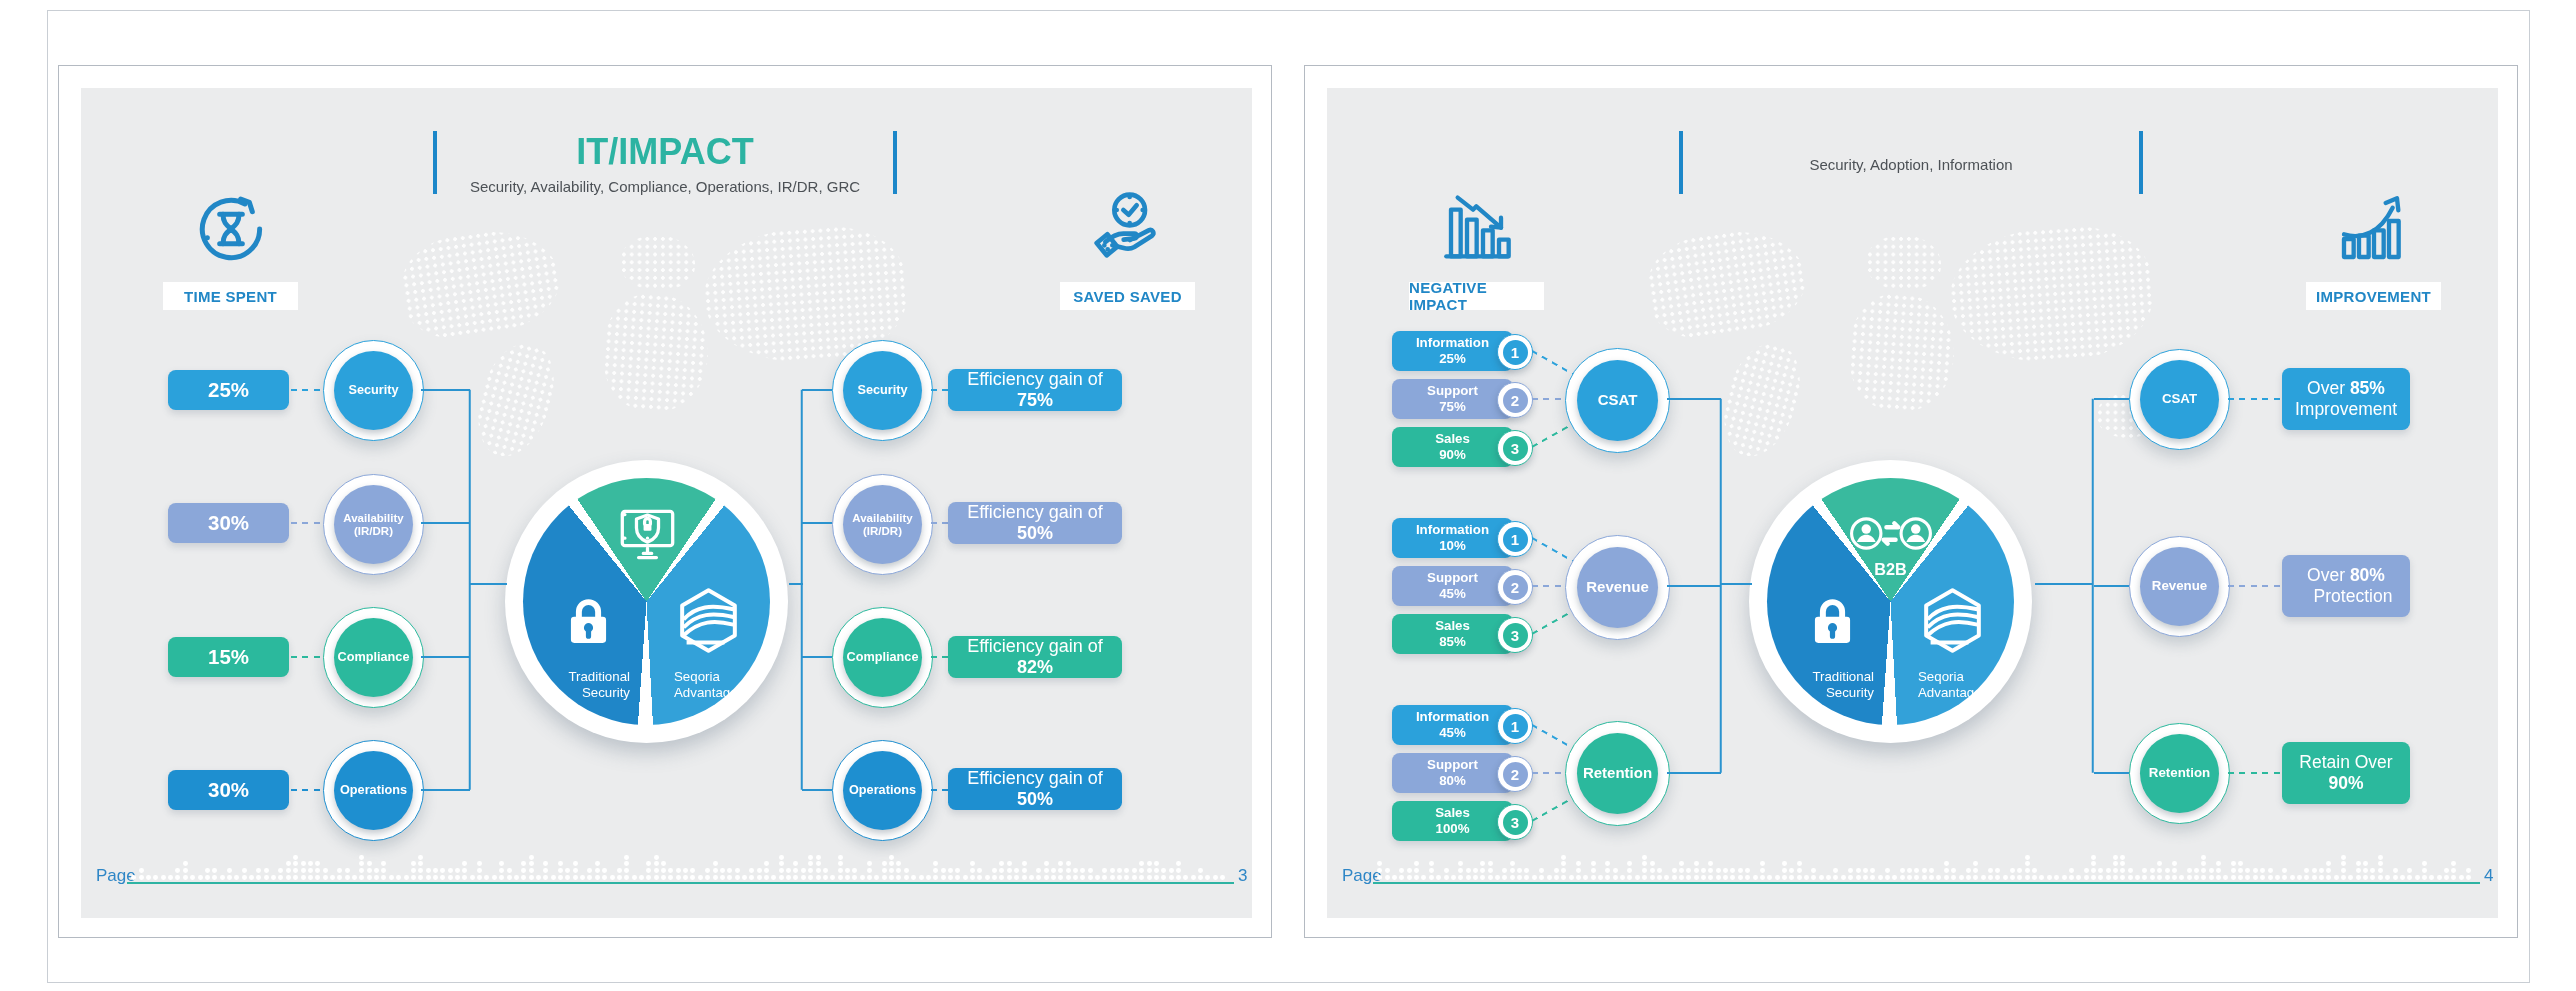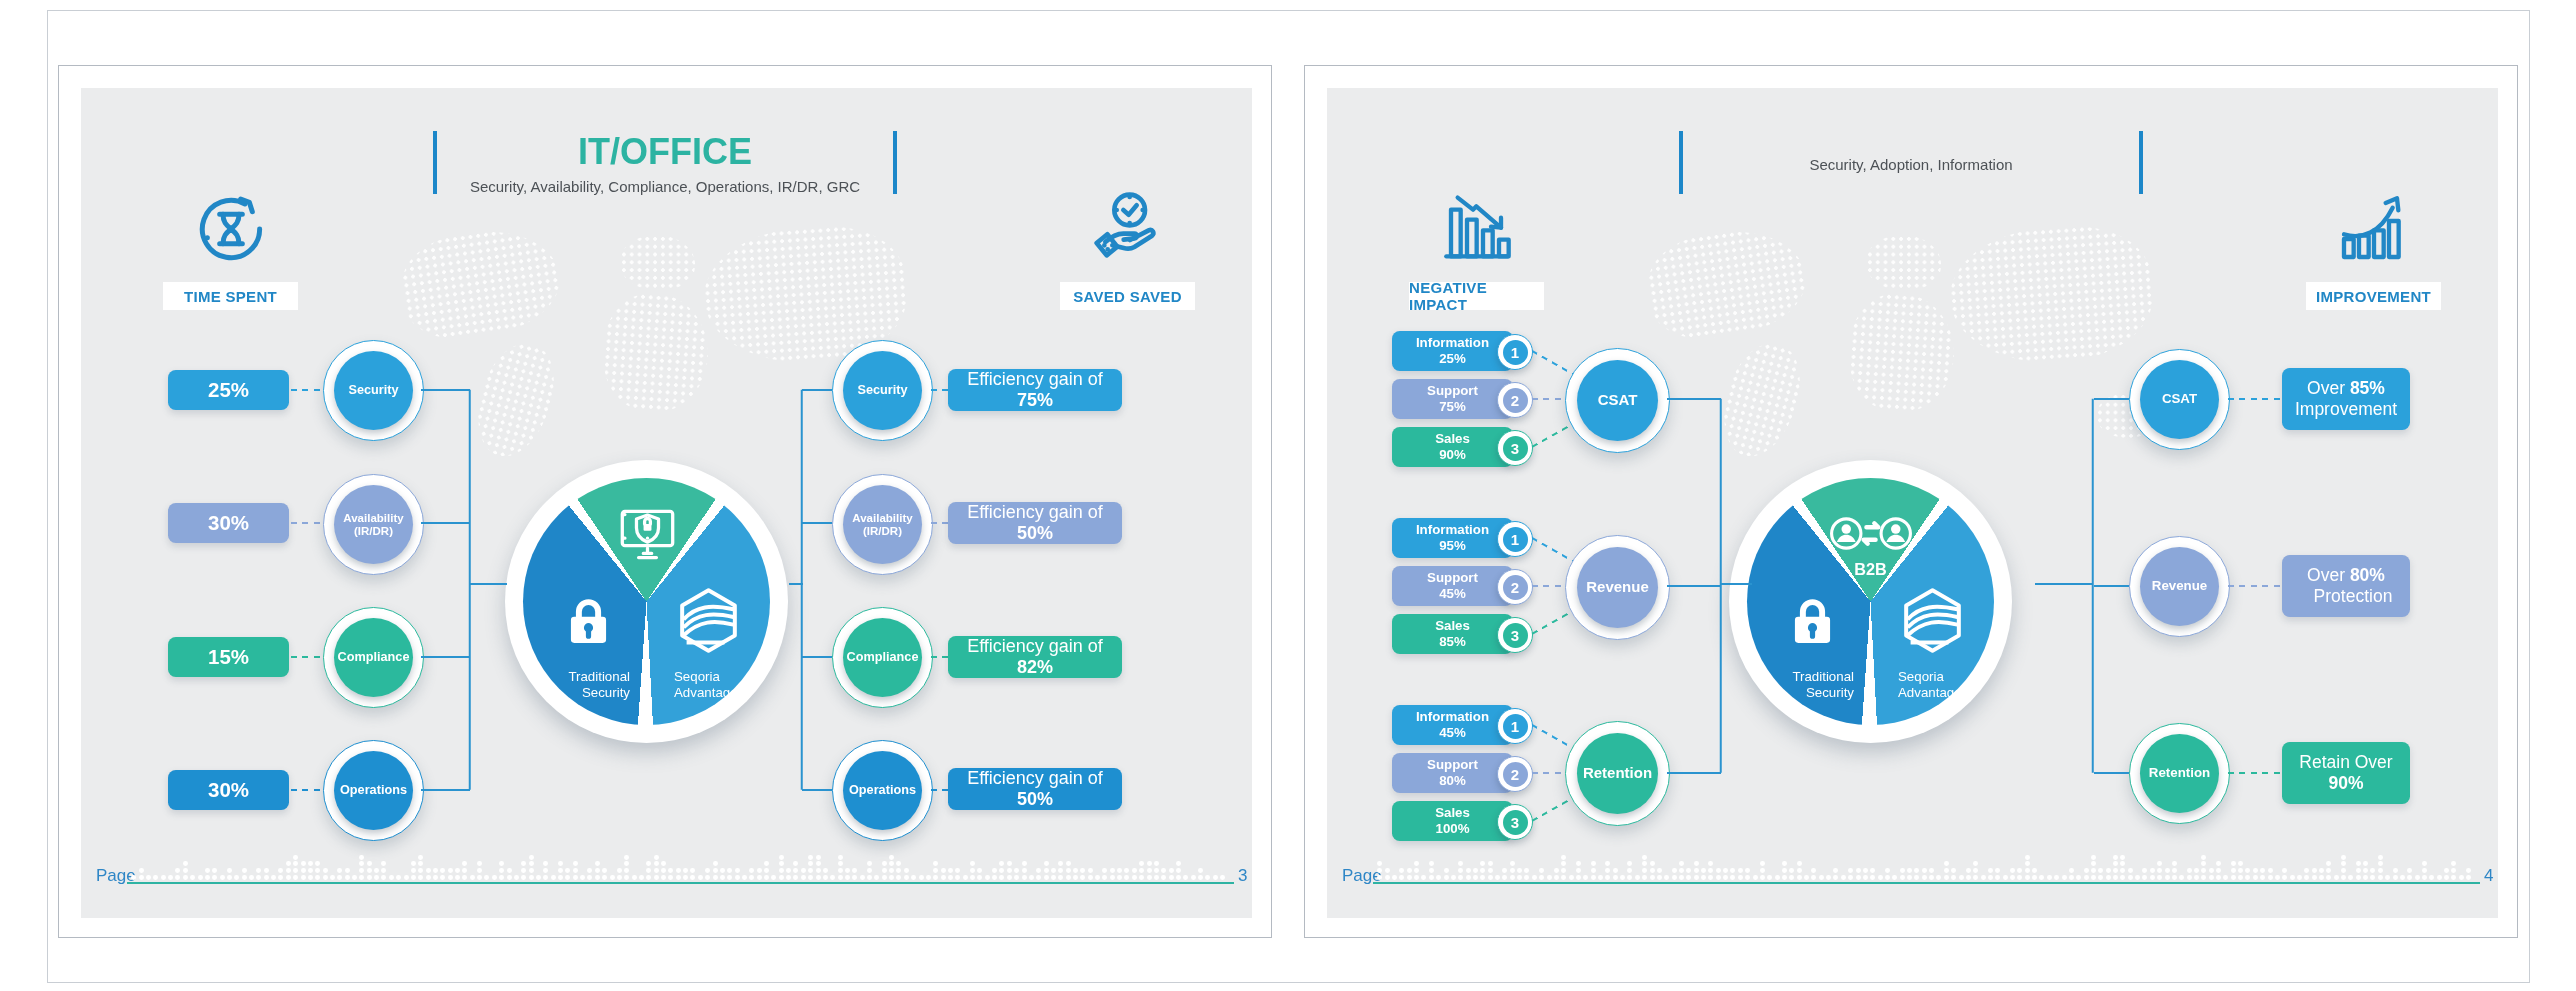--- a/index.html
+++ b/index.html
@@ -40,21 +40,21 @@
     <div class="panel" style="background: rgb(235, 236, 237);"></div>
     <div class="map-blob" style="left: 344px; top: 166px; width: 157px; height: 103px; border-radius: 48% 60% 55% 42%; transform: rotate(-8deg);"></div>
     <div class="map-blob" style="left: 422px; top: 277px; width: 69px; height: 115px; border-radius: 55% 45% 60% 50%; transform: rotate(14deg);"></div>
     <div class="map-blob" style="left: 561px; top: 169px; width: 75px; height: 55px; border-radius: 50% 55% 45% 50%; transform: rotate(0deg);"></div>
     <div class="map-blob" style="left: 545px; top: 228px; width: 104px; height: 118px; border-radius: 45% 55% 52% 48%; transform: rotate(4deg);"></div>
     <div class="map-blob" style="left: 645px; top: 162px; width: 202px; height: 134px; border-radius: 55% 45% 50% 58%; transform: rotate(-4deg);"></div>
     <div class="map-blob" style="left: 791px; top: 327px; width: 63px; height: 45px; border-radius: 50%; transform: rotate(0deg);"></div>
     <div class="hdr">
       <div class="hdr-bar" style="background: rgb(28, 135, 201);"></div>
       <div class="hdr-mid">
-        <div class="hdr-title" style="color: rgb(44, 179, 162);">IT/OFFICE</div>
+        <div class="hdr-title" style="color: rgb(44, 179, 162);">IT/IMPACT</div>
         <div class="hdr-sub" style="color: rgb(76, 81, 86);">Security, Availability, Compliance, Operations, IR/DR, GRC</div>
       </div>
       <div class="hdr-bar" style="background: rgb(28, 135, 201);"></div>
     </div>
     <div class="abs" style="left: 132px; top: 121px; width: 80px; height: 84px; color: rgb(33, 135, 198);">
       <svg viewBox="0 0 24 24" width="100%" height="100%" fill="none" stroke="currentColor" stroke-width="1.5" stroke-linecap="round" stroke-linejoin="round">
         <path d="M20.6 12a8.6 8.6 0 1 1-4.4-7.5"></path>
         <path d="M14.9 3l2.6 1 .9 2.8"></path>
         <path d="M4.9 14.6h.01"></path>
         <path d="M8.6 7.6h6.8M8.6 16.4h6.8"></path>
@@ -518,21 +518,21 @@
       <svg viewBox="0 0 24 24" width="100%" height="100%" fill="none" stroke="currentColor" stroke-width="1.3" stroke-linecap="round" stroke-linejoin="round">
         <rect x="3" y="15" width="2.9" height="5.4"></rect>
         <rect x="7.5" y="14" width="2.9" height="6.4"></rect>
         <rect x="12" y="12.4" width="2.9" height="8"></rect>
         <rect x="16.5" y="9.6" width="2.9" height="10.8"></rect>
         <path d="M3 13.6c5.4 1.6 10.8-.4 14.6-8"></path>
         <path d="M15.5 4.2l3.4-1.4.4 3.6"></path>
       </svg>
     </div>
     <div class="corner-label" style="left: 1001px; top: 216px; width: 135px; color: rgb(33, 135, 198);">IMPROVEMENT</div>
-    <div class="pie-wrap" style="left: 424px; top: 394px;">
+    <div class="pie-wrap" style="left: 444px; top: 394px;">
       <div class="pie" style="background: conic-gradient(from -34deg, rgb(57, 186, 158) 0deg, rgb(57, 186, 158) 68deg, rgb(255, 255, 255) 68deg, rgb(255, 255, 255) 73deg, rgb(51, 161, 217) 73deg, rgb(51, 161, 217) 211deg, rgb(255, 255, 255) 211deg, rgb(255, 255, 255) 218deg, rgb(31, 134, 200) 218deg, rgb(31, 134, 200) 355deg, rgb(255, 255, 255) 355deg, rgb(255, 255, 255) 360deg);">
         <div class="abs" style="left: 80px; top: 33px; width: 88px; height: 45px; color: rgb(255, 255, 255);">
           <svg viewBox="0 0 48 24" width="100%" height="100%" fill="none" stroke="currentColor" stroke-width="1.7" stroke-linecap="round" stroke-linejoin="round">
             <circle cx="10.5" cy="12" r="8"></circle>
             <circle cx="37.5" cy="12" r="8"></circle>
             <circle cx="10.5" cy="9.6" r="2.6" fill="currentColor" stroke="none"></circle>
             <path d="M5.4 16.6c1-2.6 2.9-3.9 5.1-3.9s4.1 1.3 5.1 3.9" fill="currentColor" stroke="none"></path>
             <circle cx="37.5" cy="9.6" r="2.6" fill="currentColor" stroke="none"></circle>
             <path d="M32.4 16.6c1-2.6 2.9-3.9 5.1-3.9s4.1 1.3 5.1 3.9" fill="currentColor" stroke="none"></path>
             <path d="M21.5 8.6h6.5l-2.2-2.2M26.5 15.4H20l2.2 2.2" stroke-width="2.4"></path>
@@ -587,21 +587,21 @@
     <div class="num-badge" style="left: 192px; top: 364px; width: 34px; height: 34px; border: 1.2px solid rgb(43, 185, 157);">
       <div class="num-in" style="width: 25px; height: 25px; background: rgb(43, 185, 157);">3</div>
     </div>
     <div class="ln" style="left: 227px; top: 380px; width: 49px; height: 1.8px; transform: rotate(-29.3961deg); background-image: repeating-linear-gradient(90deg, rgb(43, 185, 157) 0px, rgb(43, 185, 157) 6px, transparent 6px, transparent 11.5px);"></div>
     <div class="node" style="left: 260px; top: 282px; width: 103px; height: 103px; border: 1.2px solid rgb(43, 161, 219);">
       <div class="node-in" style="width: 77px; height: 77px; background: rgb(43, 161, 219); font-size: 15px; line-height: 1.12; padding: 2.4px;">CSAT</div>
     </div>
     <div class="ln" style="left: 362px; top: 332px; width: 54px; height: 1.5px; transform: rotate(0deg); background: rgb(42, 147, 207);"></div>
     <div class="pill" style="left: 87px; top: 452px; width: 121px; height: 40px; background: rgb(43, 161, 219); font-size: 13.3px; font-weight: 700; line-height: 1.2;">
       <div>Information</div>
-      <div>95%</div>
+      <div>10%</div>
     </div>
     <div class="num-badge" style="left: 192px; top: 455px; width: 34px; height: 34px; border: 1.2px solid rgb(43, 161, 219);">
       <div class="num-in" style="width: 25px; height: 25px; background: rgb(43, 161, 219);">1</div>
     </div>
     <div class="ln" style="left: 227px; top: 471px; width: 49px; height: 1.8px; transform: rotate(29.3961deg); background-image: repeating-linear-gradient(90deg, rgb(43, 161, 219) 0px, rgb(43, 161, 219) 6px, transparent 6px, transparent 11.5px);"></div>
     <div class="pill" style="left: 87px; top: 500px; width: 121px; height: 40px; background: rgb(139, 167, 217); font-size: 13.3px; font-weight: 700; line-height: 1.2;">
       <div>Support</div>
       <div>45%</div>
     </div>
     <div class="num-badge" style="left: 192px; top: 503px; width: 34px; height: 34px; border: 1.2px solid rgb(139, 167, 217);">

